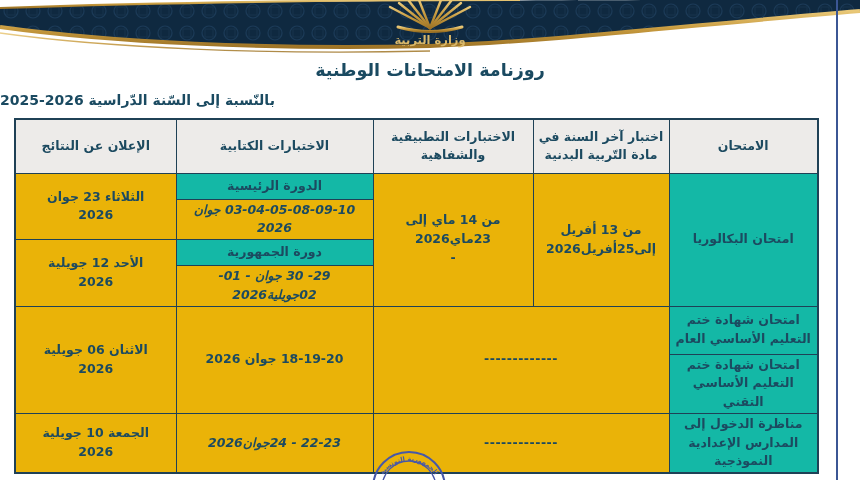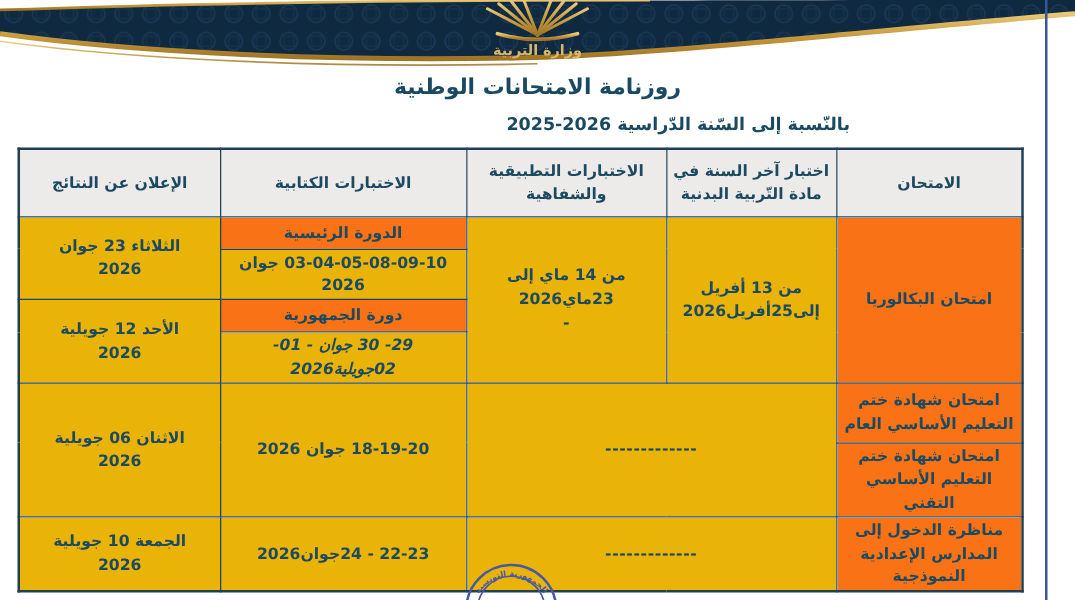--- a/index.html
+++ b/index.html
@@ -9,40 +9,40 @@
     font-family:"DejaVu Sans","Liberation Sans",sans-serif;
   }
   
   .banner{position:absolute;top:0;left:0;width:860px;height:54px;}
   
   .doc-title{
     position:absolute;top:60px;left:0;width:860px;text-align:center;
     color:#1a4a61;font-size:17.5px;font-weight:bold;direction:rtl;
   }
   .doc-subtitle{
-    position:absolute;top:92px;left:0;width:680px;text-align:right;
+    position:absolute;top:92px;left:0;width:680px;text-align:left;
     color:#1a4a61;font-size:14px;font-weight:bold;direction:rtl;
   }
   
   table.cal{
     position:absolute;top:118px;left:14px;width:803px;height:304px;
     border-collapse:collapse;table-layout:fixed;direction:rtl;
     color:#1c4a60;font-weight:bold;
   }
   table.cal td,table.cal th{
     border:1.6px solid #1f4156;
     text-align:center;vertical-align:middle;
     padding:1px 3px;line-height:1.5;
     font-size:12.5px;overflow:hidden;
   }
   table.cal{border:2.5px solid #1f4156;}
-  .g{background:#f97316;}
+  .g{background:#14b8a6;}
   .w{background:#eab308;}
   th.hdr{background:#edebe9;font-size:13px;font-weight:bold;}
-  .small-dates{font-size:11px;letter-spacing:-0.2px;}
+  .small-dates{font-size:11px;letter-spacing:-0.2px;font-style:italic;}
   .xsmall-dates{font-size:10.5px;letter-spacing:-0.3px;font-style:italic;}
   .dash-cell{font-size:12px;letter-spacing:0.5px;}
   .two-line span{display:block;}
   
   .page-edge{
     position:absolute;top:0;left:836px;width:2px;height:480px;
     background:#3b5694;
   }
   
   .seal{position:absolute;left:366px;top:442px;width:86px;height:38px;overflow:hidden;}

